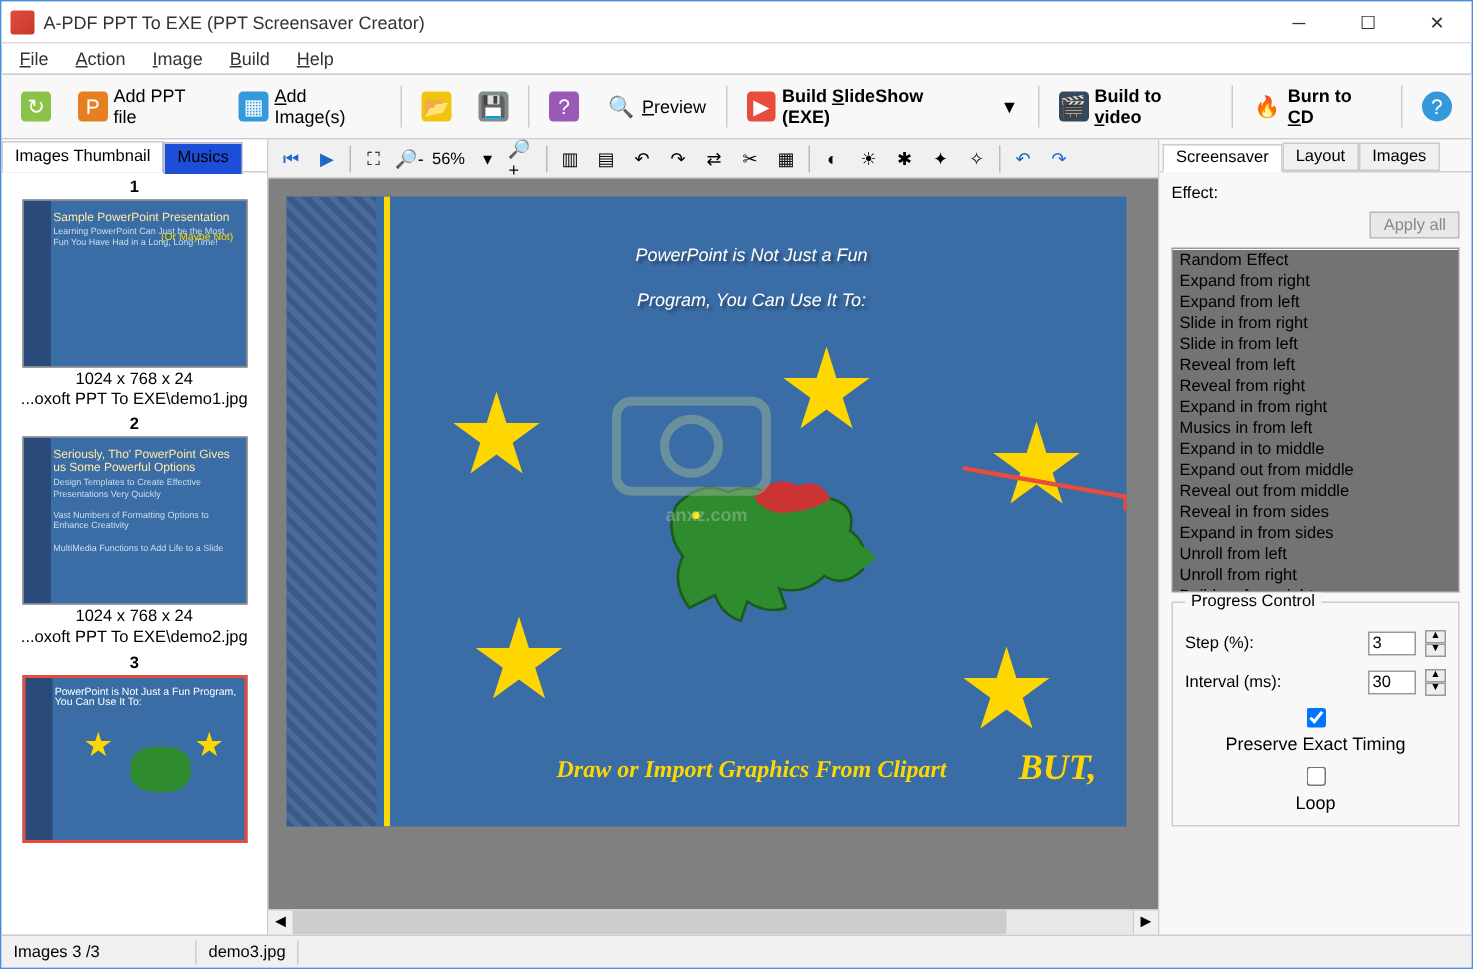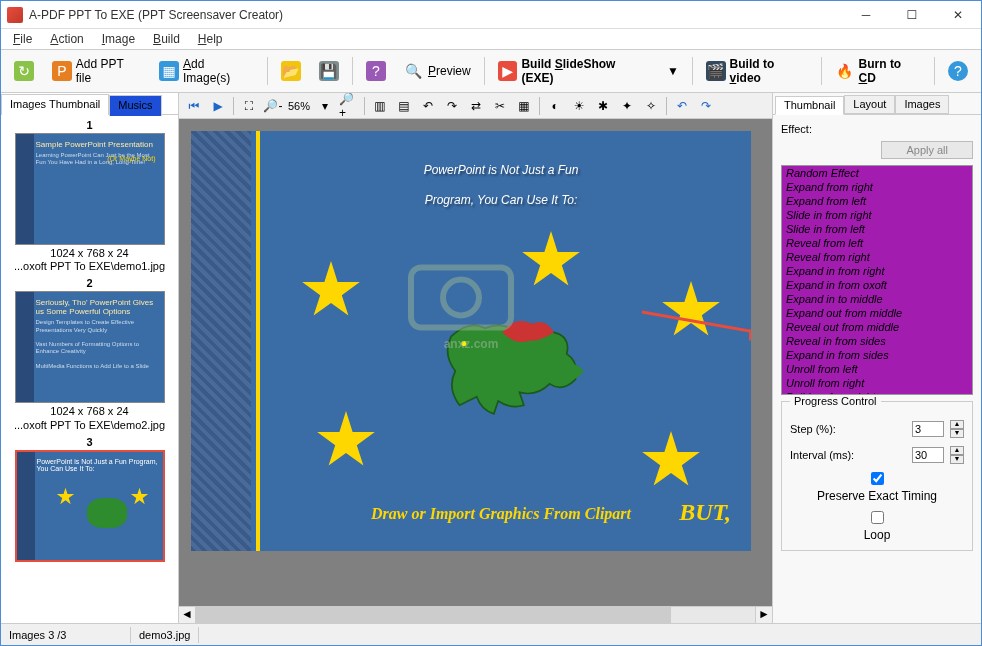--- a/index.html
+++ b/index.html
@@ -66,22 +66,22 @@
 .hscroll-thumb { position:absolute; left:0; width:85%; height:100%; background:#ccc; }
 
 
 .rightpanel { width: 208px; display: flex; flex-direction: column; background: #f8f8f8; }
 .rp-tabs { height: 22px; display: flex; border-bottom: 1px solid #ccc; padding-left: 2px; padding-top: 2px; gap: 0; }
 .rp-tab { padding: 2px 8px; border: 1px solid #ccc; background: #f0f0f0; font-size: 11px; position:relative; }
 .rp-tab.active { background: #fff; border-bottom-color: #fff; top: 1px; }
 .rp-body { flex: 1; padding: 8px; display: flex; flex-direction: column; gap: 6px; overflow: hidden; }
 .rp-label { font-size: 11px; }
 .apply-row { text-align: right; }
-.apply-btn { padding: 2px 24px; background: #e8e8e8; border: 1px solid #bbb; color: #888; font-size: 11px; }
-.effect-list { flex: 1; border: 1px solid #999; background: #a21caf; overflow-y: scroll; max-height: 230px; font-style: italic; }
+.apply-btn { padding: 2px 8px; background: #e8e8e8; border: 1px solid #bbb; color: #888; font-size: 11px; }
+.effect-list { flex: 1; border: 1px solid #999; background: #737373; overflow-y: scroll; max-height: 230px; }
 .effect-item { padding: 1px 4px; font-size: 11px; white-space: nowrap; }
 .prog-group { border: 1px solid #ccc; padding: 8px; display: flex; flex-direction: column; gap: 8px; }
 .prog-legend { font-size: 11px; padding: 0 4px; position: relative; top: -15px; background: #f8f8f8; width: fit-content; margin-bottom: -10px; }
 .prog-row { display: flex; align-items: center; gap: 6px; }
 .prog-row label { flex: 1; font-size: 11px; }
 .prog-input { width: 32px; border: 1px solid #999; padding: 1px 2px; font-size: 11px; }
 .spinner { width: 14px; display: flex; flex-direction: column; }
 .spin-btn { height: 9px; border: 1px solid #999; background: #eee; font-size: 7px; line-height: 6px; text-align: center; }
 .chk-row { display: flex; align-items: center; gap: 4px; font-size: 11px; flex-direction: column; }
 .chk-row input { width: 13px; height: 13px; }
@@ -279,37 +279,37 @@
       <div style="width:17px;border-right:1px solid #ccc;text-align:center;">◄</div>
       <div class="hscroll-track">
           <div class="hscroll-thumb"></div>
         </div>
       <div style="width:17px;border-left:1px solid #ccc;text-align:center;">►</div>
     </div>
   </div>
 
   <div class="rightpanel">
     <div class="rp-tabs">
-      <div class="rp-tab active">Thumbnail</div>
+      <div class="rp-tab active">Screensaver</div>
       <div class="rp-tab">Layout</div>
       <div class="rp-tab">Images</div>
     </div>
     <div class="rp-body">
       <div class="rp-label">Effect:</div>
       <div class="apply-row"><button class="apply-btn">Apply all</button></div>
       <div class="effect-list">
         <div class="effect-item">Random Effect</div>
         <div class="effect-item">Expand from right</div>
         <div class="effect-item">Expand from left</div>
         <div class="effect-item">Slide in from right</div>
         <div class="effect-item">Slide in from left</div>
         <div class="effect-item">Reveal from left</div>
         <div class="effect-item">Reveal from right</div>
         <div class="effect-item">Expand in from right</div>
-        <div class="effect-item">Expand in from oxoft</div>
+        <div class="effect-item">Musics in from left</div>
         <div class="effect-item">Expand in to middle</div>
         <div class="effect-item">Expand out from middle</div>
         <div class="effect-item">Reveal out from middle</div>
         <div class="effect-item">Reveal in from sides</div>
         <div class="effect-item">Expand in from sides</div>
         <div class="effect-item">Unroll from left</div>
         <div class="effect-item">Unroll from right</div>
         <div class="effect-item">Build up from right</div>
       </div>
       <div class="prog-group">

